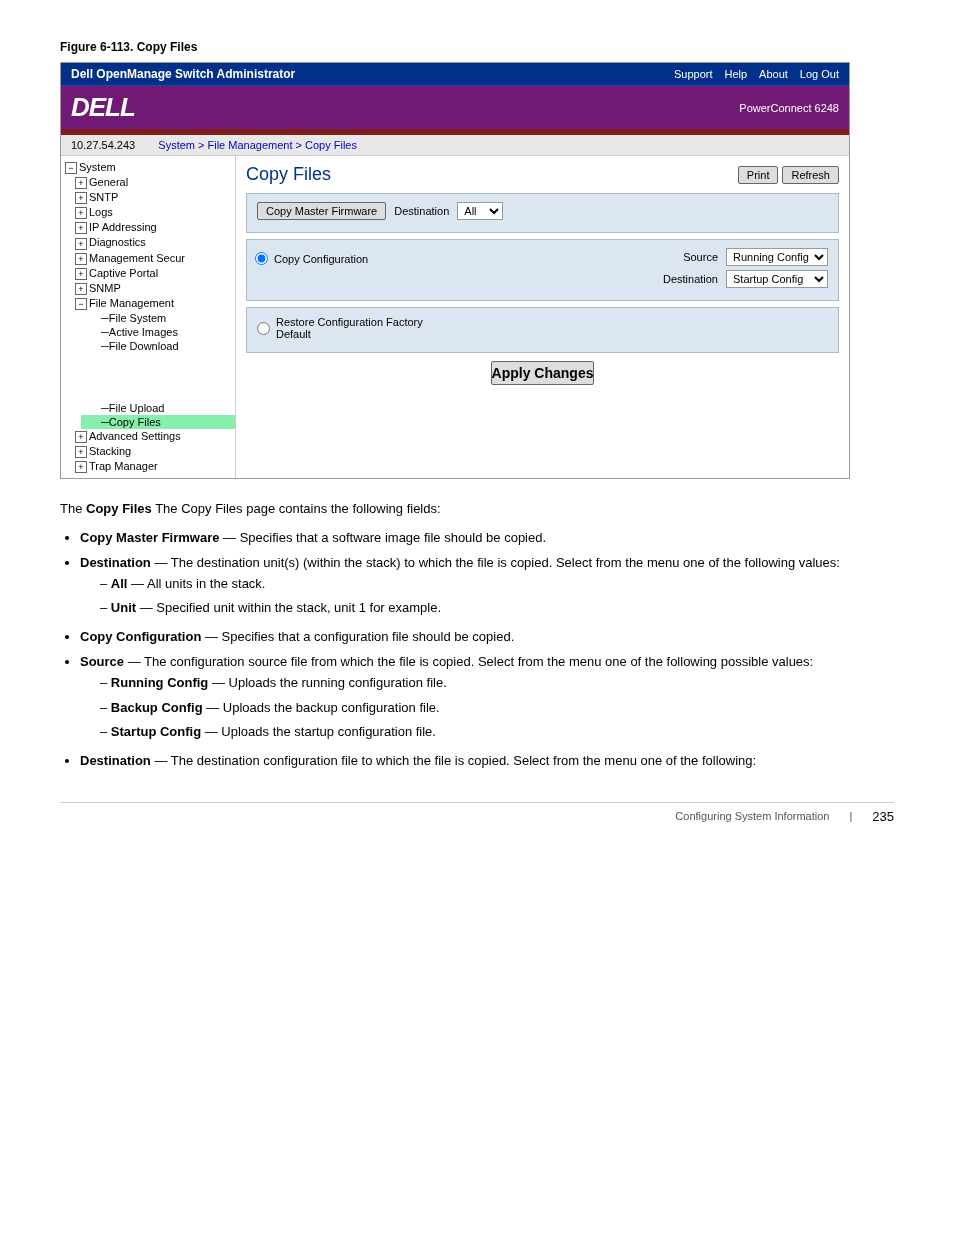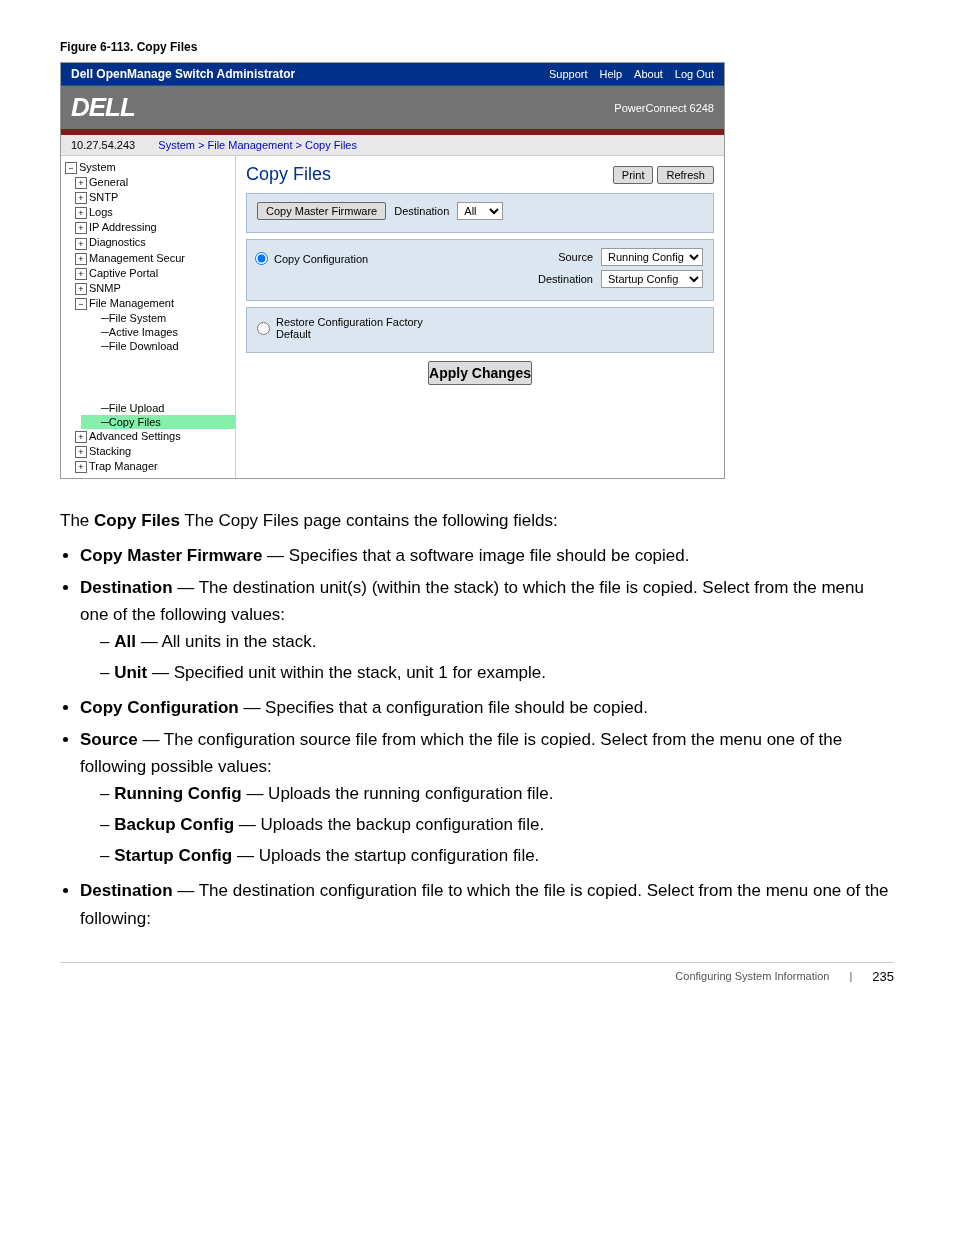--- a/index.html
+++ b/index.html
@@ -2,30 +2,30 @@
 <html><head>
   <meta charset="utf-8">
   <style>
     * { margin: 0; padding: 0; box-sizing: border-box; }
     body { font-family: Arial, sans-serif; font-size: 13px; background: #fff; color: #000; width: 954px; }
 
     .page-wrapper { padding: 40px 60px; }
 
     .figure-label { font-size: 12px; font-weight: bold; margin-bottom: 8px; }
 
-    .admin-frame { border: 1px solid #999; width: 665px; }
+    .admin-frame { border: 1px solid #999; width: 790px; }
 
     
     .top-nav { background: #003087; display: flex; align-items: center; justify-content: space-between; padding: 4px 10px; }
     .top-nav-title { color: #fff; font-size: 12px; font-weight: bold; }
     .top-nav-links { display: flex; gap: 12px; }
     .top-nav-links span { color: #fff; font-size: 11px; cursor: pointer; }
 
     
-    .logo-bar { background: #737373; display: flex; align-items: center; justify-content: space-between; padding: 6px 10px; border-top: 1px solid #1a4aaa; }
+    .logo-bar { background: #701a75; display: flex; align-items: center; justify-content: space-between; padding: 6px 10px; border-top: 1px solid #1a4aaa; }
     .dell-logo { color: #fff; font-size: 26px; font-weight: bold; font-style: italic; letter-spacing: -1px; }
     .product-name { color: #fff; font-size: 11px; text-align: center; }
 
     
     .breadcrumb-bar { background: #e8e8e8; padding: 4px 10px; font-size: 11px; border-top: 6px solid #7f1d1d; border-bottom: 1px solid #ccc; }
     .breadcrumb-ip { color: #000; font-size: 11px; margin-right: 20px; }
     .breadcrumb-path { color: #0000cc; font-size: 11px; }
 
     
     .main-content { display: flex; justify-content: flex-end; }
@@ -51,21 +51,21 @@
     .form-row { display: flex; align-items: center; gap: 8px; margin-bottom: 4px; }
     .form-label { font-size: 11px; color: #000; }
     .form-select { font-size: 11px; border: 1px solid #999; padding: 1px 2px; background: #fff; }
 
     .radio-row { display: flex; align-items: center; gap: 6px; margin-bottom: 4px; }
     .radio-label { font-size: 11px; }
 
     .apply-btn { display: block; margin: 8px auto; background: #ddd; border: 1px solid #666; padding: 3px 0; font-size: 14px; cursor: pointer; border-radius: 2px; font-weight: bold; }
 
     
-    .doc-body { margin-top: 28px; font-size: 17px; line-height: 1.6; }
+    .doc-body { margin-top: 20px; font-size: 13px; line-height: 1.6; }
     .doc-body p { margin-bottom: 8px; }
     .doc-body ul { margin-left: 20px; margin-bottom: 8px; }
     .doc-body ul li { margin-bottom: 4px; list-style-type: disc; }
     .doc-body ul ul { margin-left: 20px; }
     .doc-body ul ul li { list-style-type: none; }
     .doc-body ul ul li::before { content: "– "; }
     .bold { font-weight: bold; }
 
     .footer-bar { margin-top: 30px; display: flex; justify-content: flex-end; align-items: center; border-top: 1px solid #ccc; padding-top: 6px; font-size: 11px; color: #555; gap: 20px; }
     .footer-page { font-size: 13px; color: #000; }

